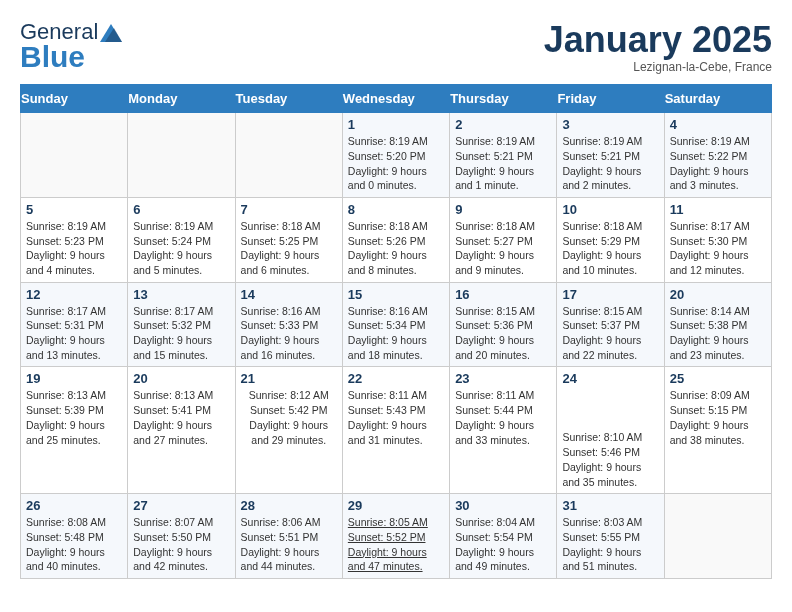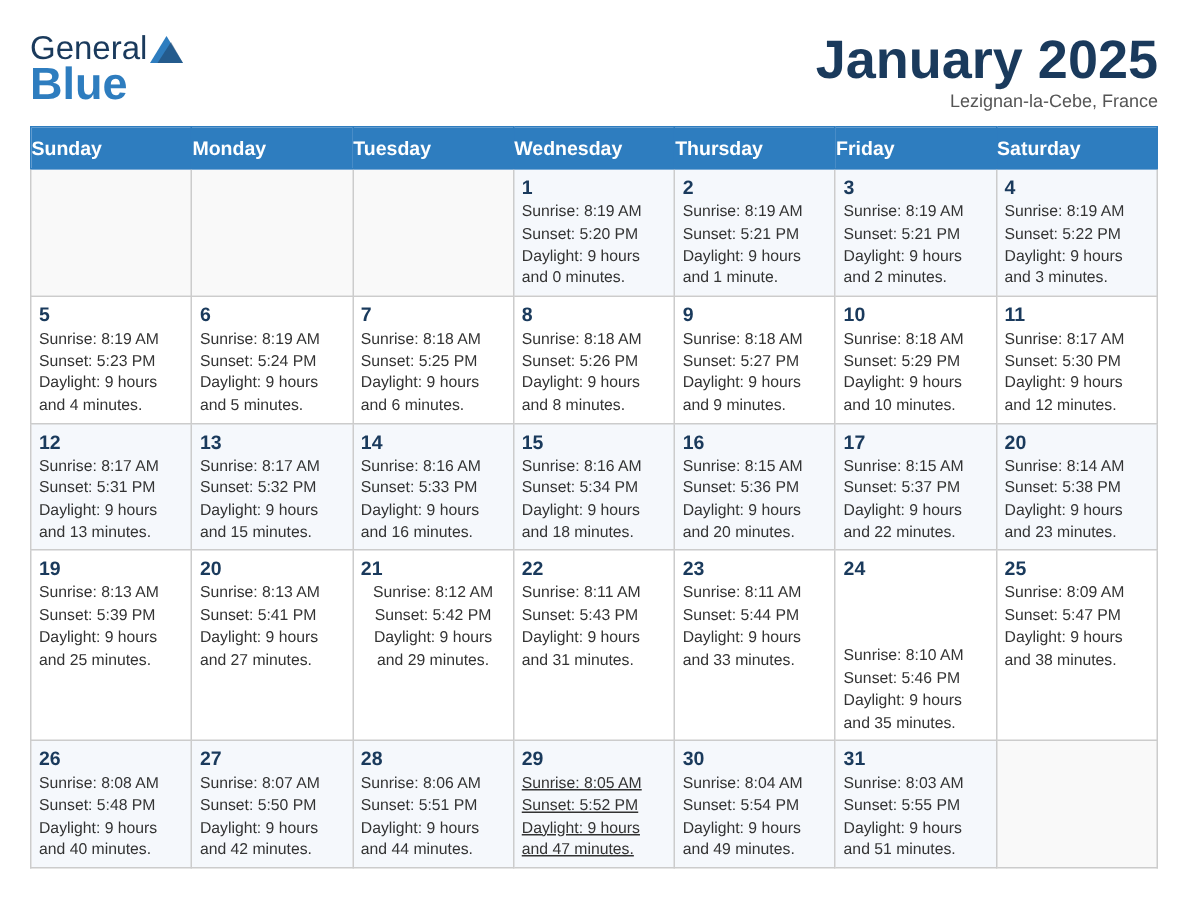--- a/index.html
+++ b/index.html
@@ -292,21 +292,21 @@
         <td>
           <span class="day-num">24</span>
           <div class="day-info" style="white-space: pre-line; margin-top: 44px;">Sunrise: 8:10 AM
 Sunset: 5:46 PM
 Daylight: 9 hours
 and 35 minutes.</div>
         </td>
         <td>
           <span class="day-num">25</span>
           <div class="day-info" style="white-space: pre-line;">Sunrise: 8:09 AM
-Sunset: 5:47 PM
+Sunset: 5:15 PM
 Daylight: 9 hours
 and 38 minutes.</div>
         </td>
       </tr>
       <tr>
         <td>
           <span class="day-num">26</span>
           <div class="day-info" style="white-space: pre-line;">Sunrise: 8:08 AM
 Sunset: 5:48 PM
 Daylight: 9 hours

